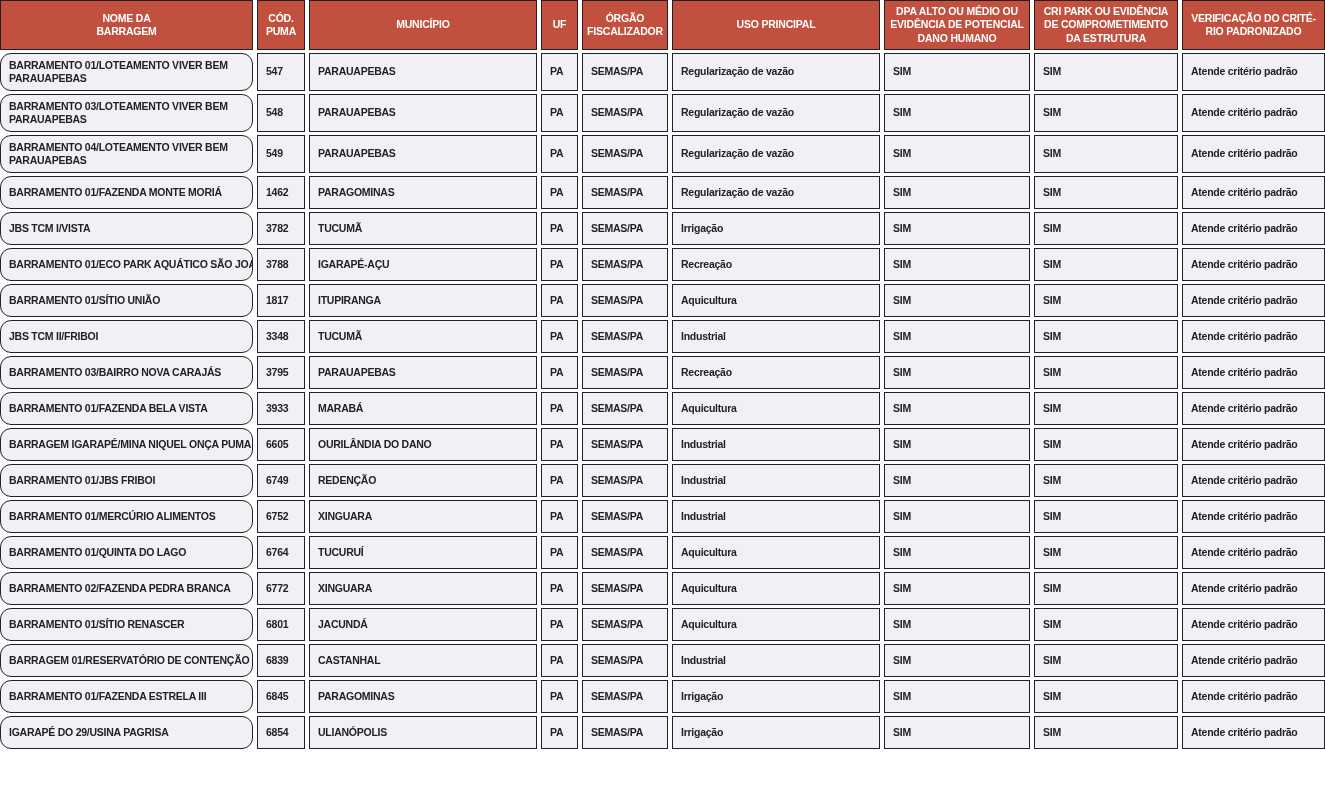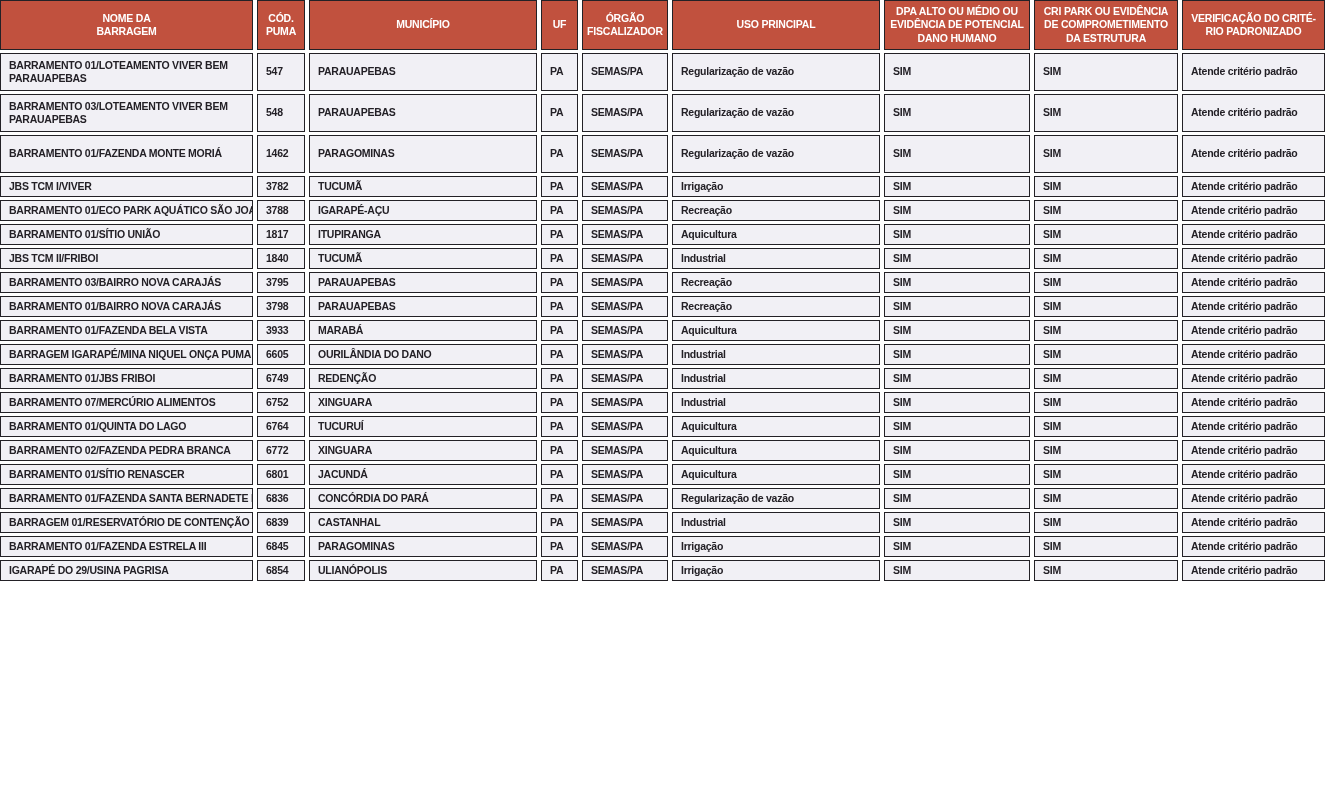--- a/index.html
+++ b/index.html
@@ -44,27 +44,28 @@
   table.dam-table td {
     background: #f1f0f5;
     color: #232026;
     font-size: 10.5px;
     font-weight: 700;
     letter-spacing: -0.25px;
     text-align: left;
     padding: 2px 0 2px 8px;
     line-height: 1.25;
   }
-  tbody tr { height: 21px; }
+  tbody tr { height: 33px; }
   tbody tr:nth-child(-n+3) { height: 38px; }
   td.col-nome {
     white-space: pre;
     font-size: 10px;
     line-height: 1.3;
     letter-spacing: -0.3px;
+    border-radius: 11px;
   }
   td.col-municipio, td.col-cod, td.col-uf, td.col-orgao {
     white-space: pre;
     font-size: 10px;
   }
   td.col-uso, td.col-dpa, td.col-cri, td.col-verificacao {
     white-space: nowrap;
     font-size: 10.5px;
   }
 </style>
@@ -124,32 +125,44 @@
           <td class="col-cod">548</td>
           <td class="col-municipio">PARAUAPEBAS</td>
           <td class="col-uf">PA</td>
           <td class="col-orgao">SEMAS/PA</td>
           <td class="col-uso">Regularização de vazão</td>
           <td class="col-dpa">SIM</td>
           <td class="col-cri">SIM</td>
           <td class="col-verificacao">Atende critério padrão</td>
         </tr>
         <tr>
+          <td class="col-nome">BARRAMENTO 04/LOTEAMENTO VIVER BEM
+PARAUAPEBAS</td>
+          <td class="col-cod">549</td>
+          <td class="col-municipio">PARAUAPEBAS</td>
+          <td class="col-uf">PA</td>
+          <td class="col-orgao">SEMAS/PA</td>
+          <td class="col-uso">Regularização de vazão</td>
+          <td class="col-dpa">SIM</td>
+          <td class="col-cri">SIM</td>
+          <td class="col-verificacao">Atende critério padrão</td>
+        </tr>
+        <tr>
           <td class="col-nome">BARRAMENTO 01/FAZENDA MONTE MORIÁ</td>
           <td class="col-cod">1462</td>
           <td class="col-municipio">PARAGOMINAS</td>
           <td class="col-uf">PA</td>
           <td class="col-orgao">SEMAS/PA</td>
           <td class="col-uso">Regularização de vazão</td>
           <td class="col-dpa">SIM</td>
           <td class="col-cri">SIM</td>
           <td class="col-verificacao">Atende critério padrão</td>
         </tr>
         <tr>
-          <td class="col-nome">JBS TCM I/VIVER</td>
+          <td class="col-nome">JBS TCM I/VISTA</td>
           <td class="col-cod">3782</td>
           <td class="col-municipio">TUCUMÃ</td>
           <td class="col-uf">PA</td>
           <td class="col-orgao">SEMAS/PA</td>
           <td class="col-uso">Irrigação</td>
           <td class="col-dpa">SIM</td>
           <td class="col-cri">SIM</td>
           <td class="col-verificacao">Atende critério padrão</td>
         </tr>
         <tr>
@@ -169,52 +182,41 @@
           <td class="col-municipio">ITUPIRANGA</td>
           <td class="col-uf">PA</td>
           <td class="col-orgao">SEMAS/PA</td>
           <td class="col-uso">Aquicultura</td>
           <td class="col-dpa">SIM</td>
           <td class="col-cri">SIM</td>
           <td class="col-verificacao">Atende critério padrão</td>
         </tr>
         <tr>
           <td class="col-nome">JBS TCM II/FRIBOI</td>
-          <td class="col-cod">1840</td>
+          <td class="col-cod">3348</td>
           <td class="col-municipio">TUCUMÃ</td>
           <td class="col-uf">PA</td>
           <td class="col-orgao">SEMAS/PA</td>
           <td class="col-uso">Industrial</td>
           <td class="col-dpa">SIM</td>
           <td class="col-cri">SIM</td>
           <td class="col-verificacao">Atende critério padrão</td>
         </tr>
         <tr>
           <td class="col-nome">BARRAMENTO 03/BAIRRO NOVA CARAJÁS</td>
           <td class="col-cod">3795</td>
           <td class="col-municipio">PARAUAPEBAS</td>
           <td class="col-uf">PA</td>
           <td class="col-orgao">SEMAS/PA</td>
           <td class="col-uso">Recreação</td>
           <td class="col-dpa">SIM</td>
           <td class="col-cri">SIM</td>
           <td class="col-verificacao">Atende critério padrão</td>
         </tr>
         <tr>
-          <td class="col-nome">BARRAMENTO 01/BAIRRO NOVA CARAJÁS</td>
-          <td class="col-cod">3798</td>
-          <td class="col-municipio">PARAUAPEBAS</td>
-          <td class="col-uf">PA</td>
-          <td class="col-orgao">SEMAS/PA</td>
-          <td class="col-uso">Recreação</td>
-          <td class="col-dpa">SIM</td>
-          <td class="col-cri">SIM</td>
-          <td class="col-verificacao">Atende critério padrão</td>
-        </tr>
-        <tr>
           <td class="col-nome">BARRAMENTO 01/FAZENDA BELA VISTA</td>
           <td class="col-cod">3933</td>
           <td class="col-municipio">MARABÁ</td>
           <td class="col-uf">PA</td>
           <td class="col-orgao">SEMAS/PA</td>
           <td class="col-uso">Aquicultura</td>
           <td class="col-dpa">SIM</td>
           <td class="col-cri">SIM</td>
           <td class="col-verificacao">Atende critério padrão</td>
         </tr>
@@ -234,21 +236,21 @@
           <td class="col-cod">6749</td>
           <td class="col-municipio">REDENÇÃO</td>
           <td class="col-uf">PA</td>
           <td class="col-orgao">SEMAS/PA</td>
           <td class="col-uso">Industrial</td>
           <td class="col-dpa">SIM</td>
           <td class="col-cri">SIM</td>
           <td class="col-verificacao">Atende critério padrão</td>
         </tr>
         <tr>
-          <td class="col-nome">BARRAMENTO 07/MERCÚRIO ALIMENTOS</td>
+          <td class="col-nome">BARRAMENTO 01/MERCÚRIO ALIMENTOS</td>
           <td class="col-cod">6752</td>
           <td class="col-municipio">XINGUARA</td>
           <td class="col-uf">PA</td>
           <td class="col-orgao">SEMAS/PA</td>
           <td class="col-uso">Industrial</td>
           <td class="col-dpa">SIM</td>
           <td class="col-cri">SIM</td>
           <td class="col-verificacao">Atende critério padrão</td>
         </tr>
         <tr>
@@ -273,31 +275,20 @@
           <td class="col-cri">SIM</td>
           <td class="col-verificacao">Atende critério padrão</td>
         </tr>
         <tr>
           <td class="col-nome">BARRAMENTO 01/SÍTIO RENASCER</td>
           <td class="col-cod">6801</td>
           <td class="col-municipio">JACUNDÁ</td>
           <td class="col-uf">PA</td>
           <td class="col-orgao">SEMAS/PA</td>
           <td class="col-uso">Aquicultura</td>
-          <td class="col-dpa">SIM</td>
-          <td class="col-cri">SIM</td>
-          <td class="col-verificacao">Atende critério padrão</td>
-        </tr>
-        <tr>
-          <td class="col-nome">BARRAMENTO 01/FAZENDA SANTA BERNADETE I</td>
-          <td class="col-cod">6836</td>
-          <td class="col-municipio">CONCÓRDIA DO PARÁ</td>
-          <td class="col-uf">PA</td>
-          <td class="col-orgao">SEMAS/PA</td>
-          <td class="col-uso">Regularização de vazão</td>
           <td class="col-dpa">SIM</td>
           <td class="col-cri">SIM</td>
           <td class="col-verificacao">Atende critério padrão</td>
         </tr>
         <tr>
           <td class="col-nome">BARRAGEM 01/RESERVATÓRIO DE CONTENÇÃO - ETA</td>
           <td class="col-cod">6839</td>
           <td class="col-municipio">CASTANHAL</td>
           <td class="col-uf">PA</td>
           <td class="col-orgao">SEMAS/PA</td>

